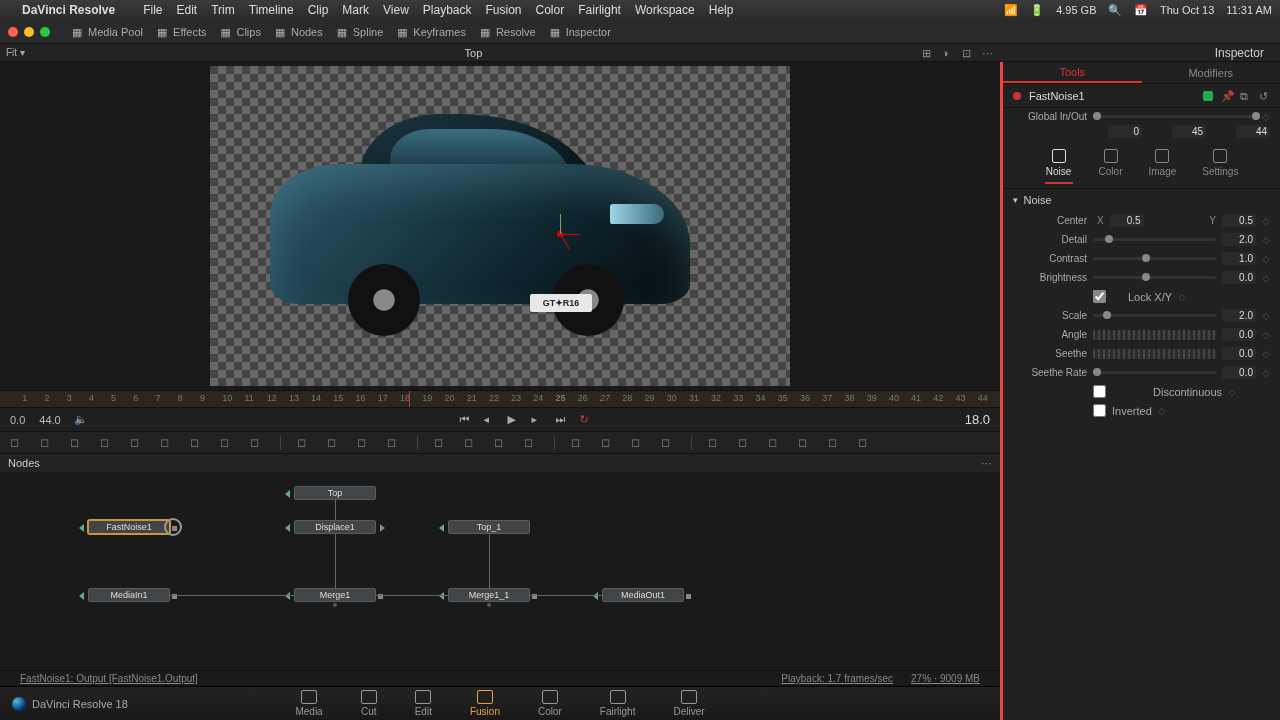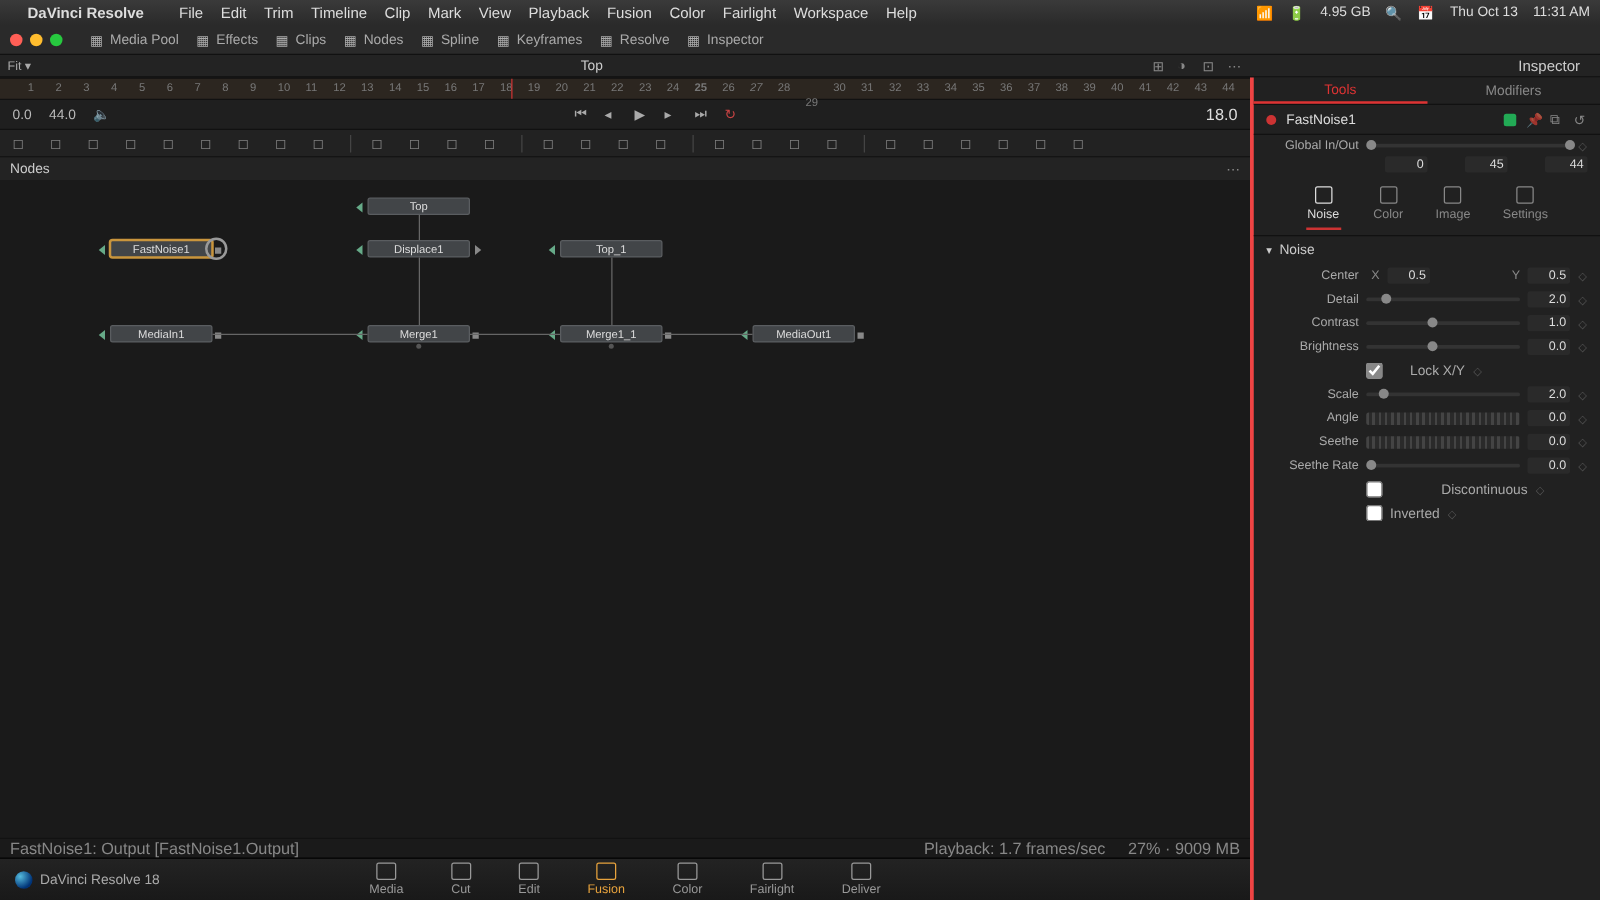--- a/index.html
+++ b/index.html
@@ -77,21 +77,21 @@
 .node.sel { border-color:#c9953d; box-shadow:0 0 0 1px #c9953d; }
 .node .tri-l { position:absolute; left:-10px; top:3px; width:0; height:0; border-top:4px solid transparent; border-bottom:4px solid transparent; border-right:5px solid #6a8; }
 .node .tri-r { position:absolute; right:-10px; top:3px; width:0; height:0; border-top:4px solid transparent; border-bottom:4px solid transparent; border-left:5px solid #888; }
 .node .sq { position:absolute; right:-8px; top:5px; width:5px; height:5px; background:#888; }
 .node .dot-b { position:absolute; left:50%; bottom:-6px; width:4px; height:4px; background:#555; border-radius:50%; transform:translateX(-50%);}
 .cursor-ring { position:absolute; width:18px; height:18px; border:2px solid #999; border-radius:50%; }
 .wire { position:absolute; height:1px; background:#666; }
 .wire.v { width:1px; height:auto; }
 
 
-.status { height:16px; background:#1a1a1a; border-top:1px solid #111; font-size:13px; color:#888; display:flex; align-items:center; padding:0 8px; }
+.status { height:16px; background:#1a1a1a; border-top:1px solid #111; font-size:10px; color:#888; display:flex; align-items:center; padding:0 20px;text-decoration:underline; }
 .status .r { margin-left:auto; display:flex; gap:18px; }
 
 
 .pages { height:34px; background: linear-gradient(#232323,#191919); display:flex; justify-content:center; gap:38px; align-items:center; border-top:1px solid #000; }
 .pages .pg { display:flex; flex-direction:column; align-items:center; gap:2px; color:#999; font-size:10px; cursor:pointer; }
 .pages .pg.active { color:#e8a33d; }
 .pages .pg .pic { width:16px; height:14px; border:1px solid currentColor; border-radius:2px; }
 .pages .davinci { position:absolute; left:12px; display:flex; align-items:center; gap:6px; color:#aaa; font-size:11px; }
 .pages .davinci .orb { width:14px; height:14px; border-radius:50%; background: radial-gradient(circle at 30% 30%, #5bd, #037 70%); }
 
@@ -193,20 +193,38 @@
     <span>◑</span>
     <span>⊡</span>
     <span>⋯</span>
   </div>
   <span style="width:280px;text-align:right;color:#ccc;font-size:12px;padding-right:10px;">Inspector</span>
 </div>
 
 <div class="main">
   <div class="left-area">
 
+    <div class="viewer">
+      <div class="checker">
+        <div class="car">
+          <div class="car-roof"></div>
+          <div class="car-window"></div>
+          <div class="car-body"></div>
+          <div class="wheel rear"></div>
+          <div class="wheel front"></div>
+          <div class="headlight"></div>
+          <div class="plate">GT✦R16</div>
+          <div class="anchor">
+            <div class="ax"></div>
+              <div class="ay"></div>
+              <div class="az"></div>
+          </div>
+        </div>
+      </div>
+    </div>
 
     <div class="ruler" id="ruler">
       <div class="shade" style="left:0;right:0;"></div>
     <span class="tick" style="left: 2.22222%;">1</span>
         <span class="tick" style="left: 4.44444%;">2</span>
         <span class="tick" style="left: 6.66667%;">3</span>
         <span class="tick" style="left: 8.88889%;">4</span>
         <span class="tick" style="left: 11.1111%;">5</span>
         <span class="tick" style="left: 13.3333%;">6</span>
         <span class="tick" style="left: 15.5556%;">7</span>
@@ -224,21 +242,21 @@
         <span class="tick" style="left: 42.2222%;">19</span>
         <span class="tick" style="left: 44.4444%;">20</span>
         <span class="tick" style="left: 46.6667%;">21</span>
         <span class="tick" style="left: 48.8889%;">22</span>
         <span class="tick" style="left: 51.1111%;">23</span>
         <span class="tick" style="left: 53.3333%;">24</span>
         <span class="tick" style="left: 55.5556%; font-weight: bold;">25</span>
         <span class="tick" style="left: 57.7778%;">26</span>
         <span class="tick" style="left: 60%; font-style: italic;">27</span>
         <span class="tick" style="left: 62.2222%;">28</span>
-        <span class="tick" style="left: 64.4444%; margin-top: 12px;">29</span>
+        <span class="tick" style="left: 64.4444%;">29</span>
         <span class="tick" style="left: 66.6667%;">30</span>
         <span class="tick" style="left: 68.8889%;">31</span>
         <span class="tick" style="left: 71.1111%;">32</span>
         <span class="tick" style="left: 73.3333%;">33</span>
         <span class="tick" style="left: 75.5556%;">34</span>
         <span class="tick" style="left: 77.7778%;">35</span>
         <span class="tick" style="left: 80%;">36</span>
         <span class="tick" style="left: 82.2222%;">37</span>
         <span class="tick" style="left: 84.4444%;">38</span>
         <span class="tick" style="left: 86.6667%;">39</span>

